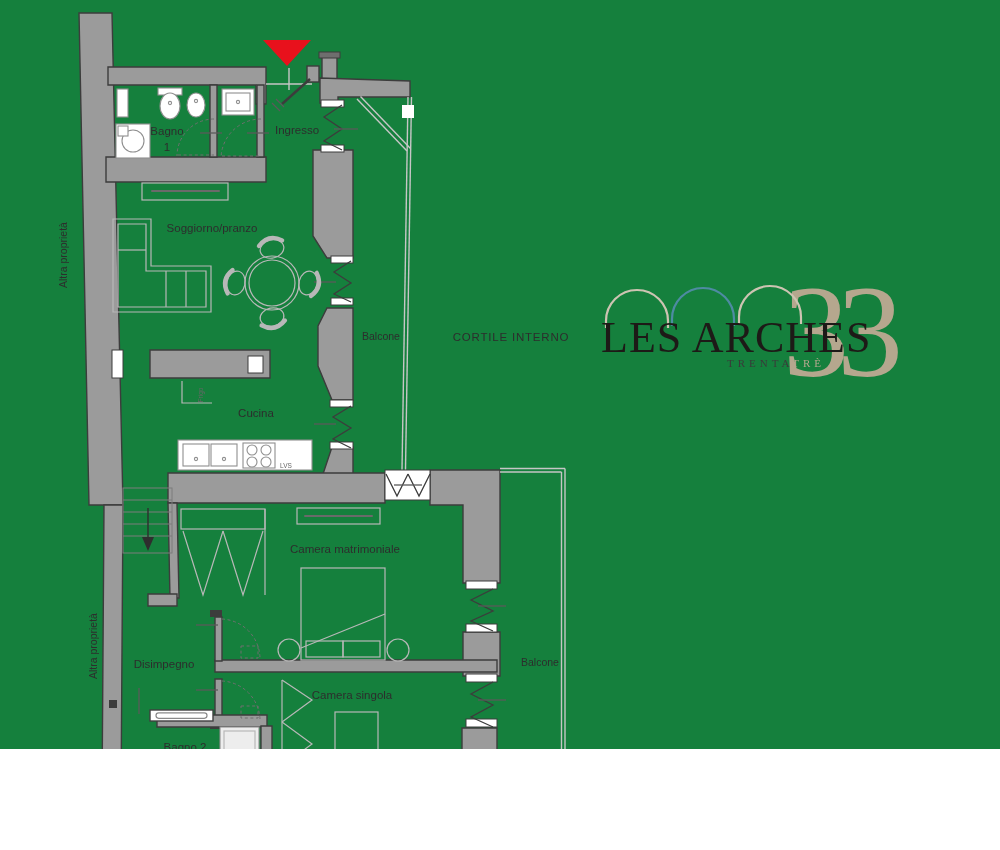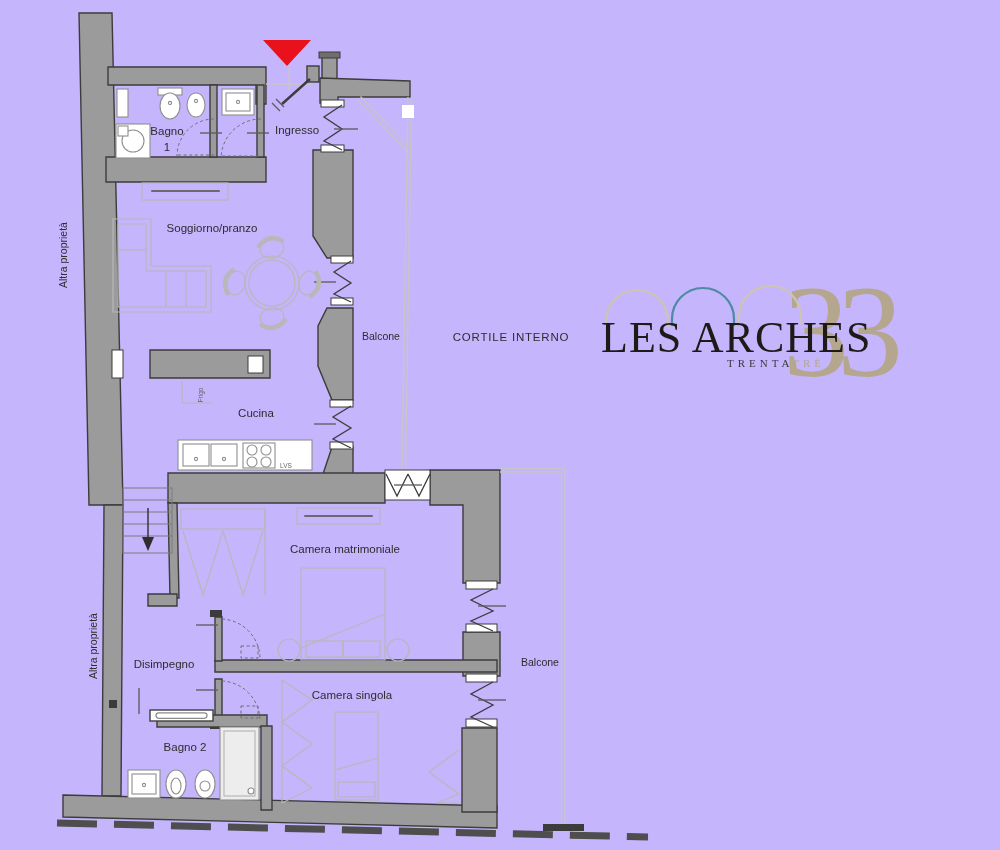--- a/index.html
+++ b/index.html
@@ -1,16 +1,16 @@
 <!DOCTYPE html>
 <html style="--wall-fill: #9b9b9b; --wall-stroke: #3c3c3c; --thin-line: #c6c6c6; --furniture-line: #b8b8b8; --fixture-line: #8f8f8f; --label-text: #2d2d2d; --small-text: #666666; --marker-red: #e8111c; --boundary-dash: #4e4e4e; --logo-black: #1d1a17; --logo-tan: #b5a78e; --logo-tan-light: #cdc4b2; --logo-teal: #4e8ba2;"><head>
 <meta charset="utf-8">
 <style>
   html,body{margin:0;padding:0;background:#fff;}
-  .stage{position:relative;width:1000px;height:850px;background:#c4b5fd;overflow:hidden;
+  .stage{position:relative;width:1000px;height:749px;background:#15803d;overflow:hidden;
          font-family:"Liberation Sans",sans-serif;}
   svg{position:absolute;left:0;top:0;}
   
   .wall{fill:var(--wall-fill);stroke:var(--wall-stroke);stroke-width:1.4;stroke-linejoin:miter;}
   .wallcap{fill:#6e6e6e;stroke:var(--wall-stroke);stroke-width:1;}
   .notch{fill:#fff;stroke:var(--wall-stroke);stroke-width:1;}
   .darknub{fill:var(--wall-stroke);stroke:none;}
   .thin{stroke:var(--thin-line);stroke-width:1.4;fill:none;}
   .winline{stroke:var(--wall-stroke);stroke-width:1.3;fill:none;}
   .sill{fill:#fff;stroke:var(--wall-stroke);stroke-width:1;}

